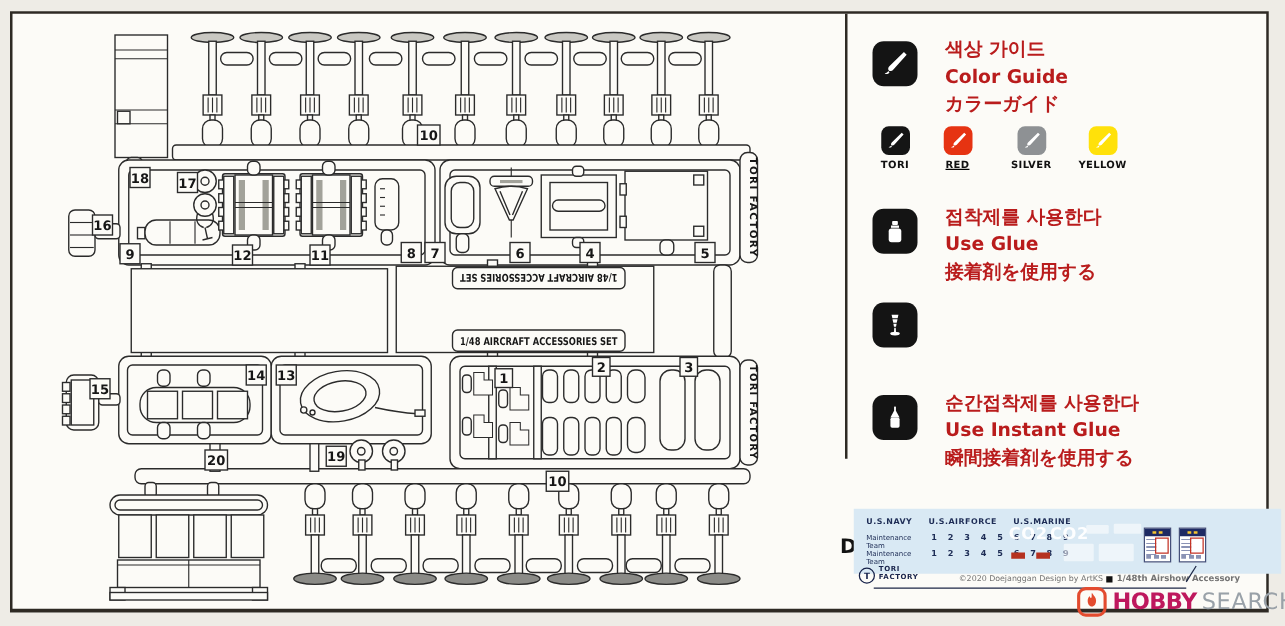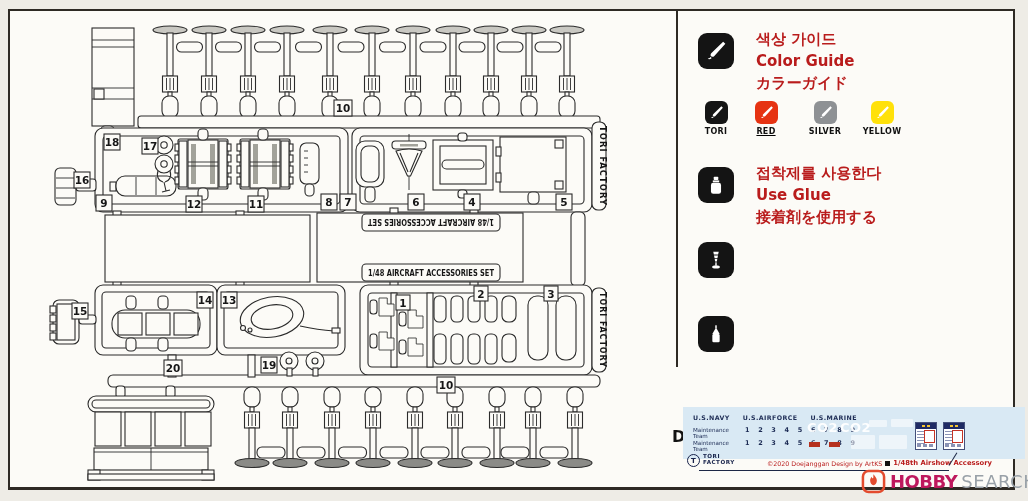--- a/index.html
+++ b/index.html
@@ -50,21 +50,21 @@
   .pl-red{position:absolute;right:1px;top:1px;width:9px;height:11px;border:1px solid #c43326;}
   .pl-lines{position:absolute;left:1px;top:2px;width:8px;height:14px;
             background:repeating-linear-gradient(#8a93b5 0 1px,transparent 1px 3px);}
   .pl-foot{position:absolute;left:1px;bottom:1px;right:1px;height:3px;
            background:repeating-linear-gradient(90deg,#8a93b5 0 4px,transparent 4px 6px);}
   .brand-circle{position:absolute;left:4px;top:47px;width:13px;height:13px;border:1.3px solid #17224a;
                 border-radius:50%;box-sizing:border-box;font-size:7px;font-weight:700;color:#17224a;
                 display:flex;align-items:center;justify-content:center;}
   .brand-txt{position:absolute;left:20px;top:46px;font-size:5.6px;line-height:6.4px;font-weight:700;
              letter-spacing:.5px;color:#17224a;}
-  .credit-row{position:absolute;left:84px;top:52px;display:flex;align-items:center;gap:3px;color:#b91c1c;}
+  .credit-row{position:absolute;left:84px;top:52px;display:flex;align-items:center;gap:3px;color:#737373;}
   .credit{font-size:6.3px;}
   .sq{width:5px;height:5px;background:#111;display:inline-block;}
   .scale-note{font-size:6.8px;font-weight:700;}
   .d-underline{position:absolute;left:16px;top:62.5px;width:250px;height:1px;background:#1c2746;}
   .d-slash{position:absolute;left:266px;top:58px;width:15px;border-top:1.2px solid #1c2746;
            transform:rotate(-58deg);transform-origin:left center;}
   
   #watermark{left:861px;top:469px;display:flex;align-items:center;gap:4px;z-index:10;}
   .wm-hobby{font-size:18px;font-weight:700;color:#be185d;letter-spacing:-.5px;}
   .wm-search{font-size:18px;color:#99a1a8;letter-spacing:.5px;}
@@ -545,20 +545,25 @@
 
 <div class="abs legend-item" style="left:698px;top:311px;">
   <div class="tile">
     <svg width="22" height="22" viewBox="0 0 24 24">
         <g fill="#fff">
           <rect x="11.2" y="2.5" width="1.6" height="3.8"></rect>
           <path d="M8,12 L11.2,6.2 h1.6 L16,12 Z"></path>
           <rect x="8" y="12" width="8" height="9" rx="1.5"></rect>
         </g>
       </svg>
+  </div>
+  <div class="legend-text">
+    <div>순간접착제를 사용한다</div>
+    <div>Use Instant Glue</div>
+    <div>瞬間接着剤を使用する</div>
   </div>
 </div>
 
 <div id="divider" class="abs"></div>
 
 <div id="decal-heading" class="abs">DECAL</div>
 
 <div id="decal-sheet" class="abs">
   <div class="d-branches">
     <span>U.S.NAVY</span>

